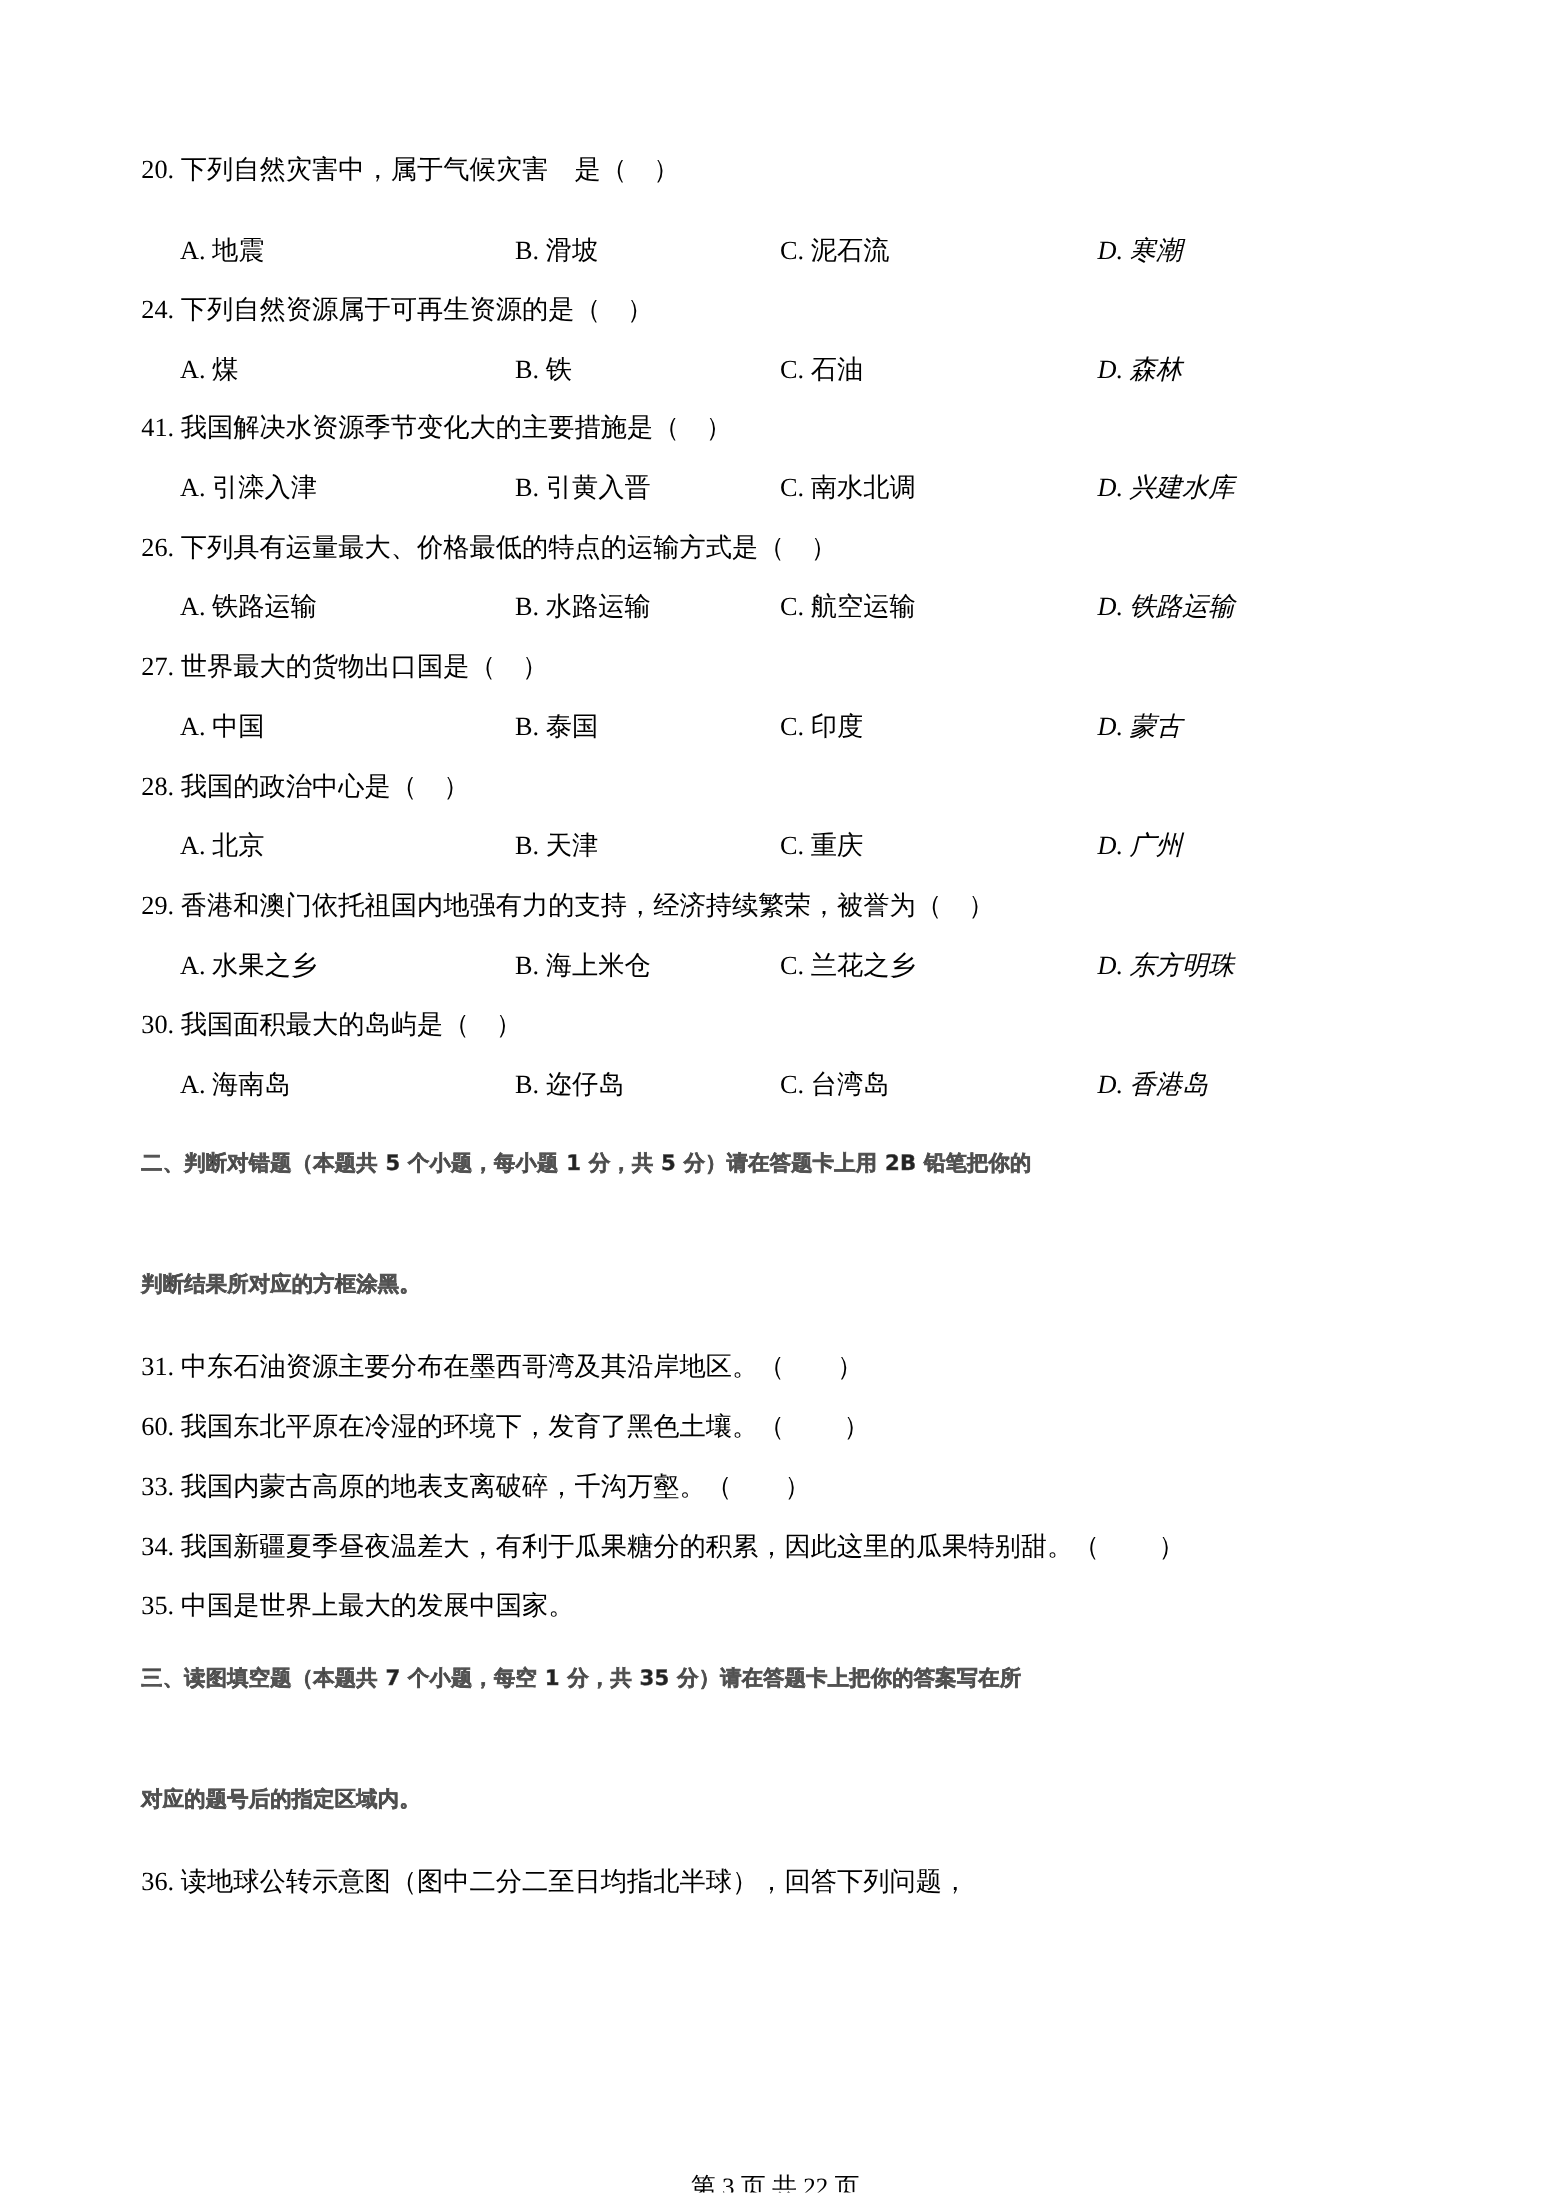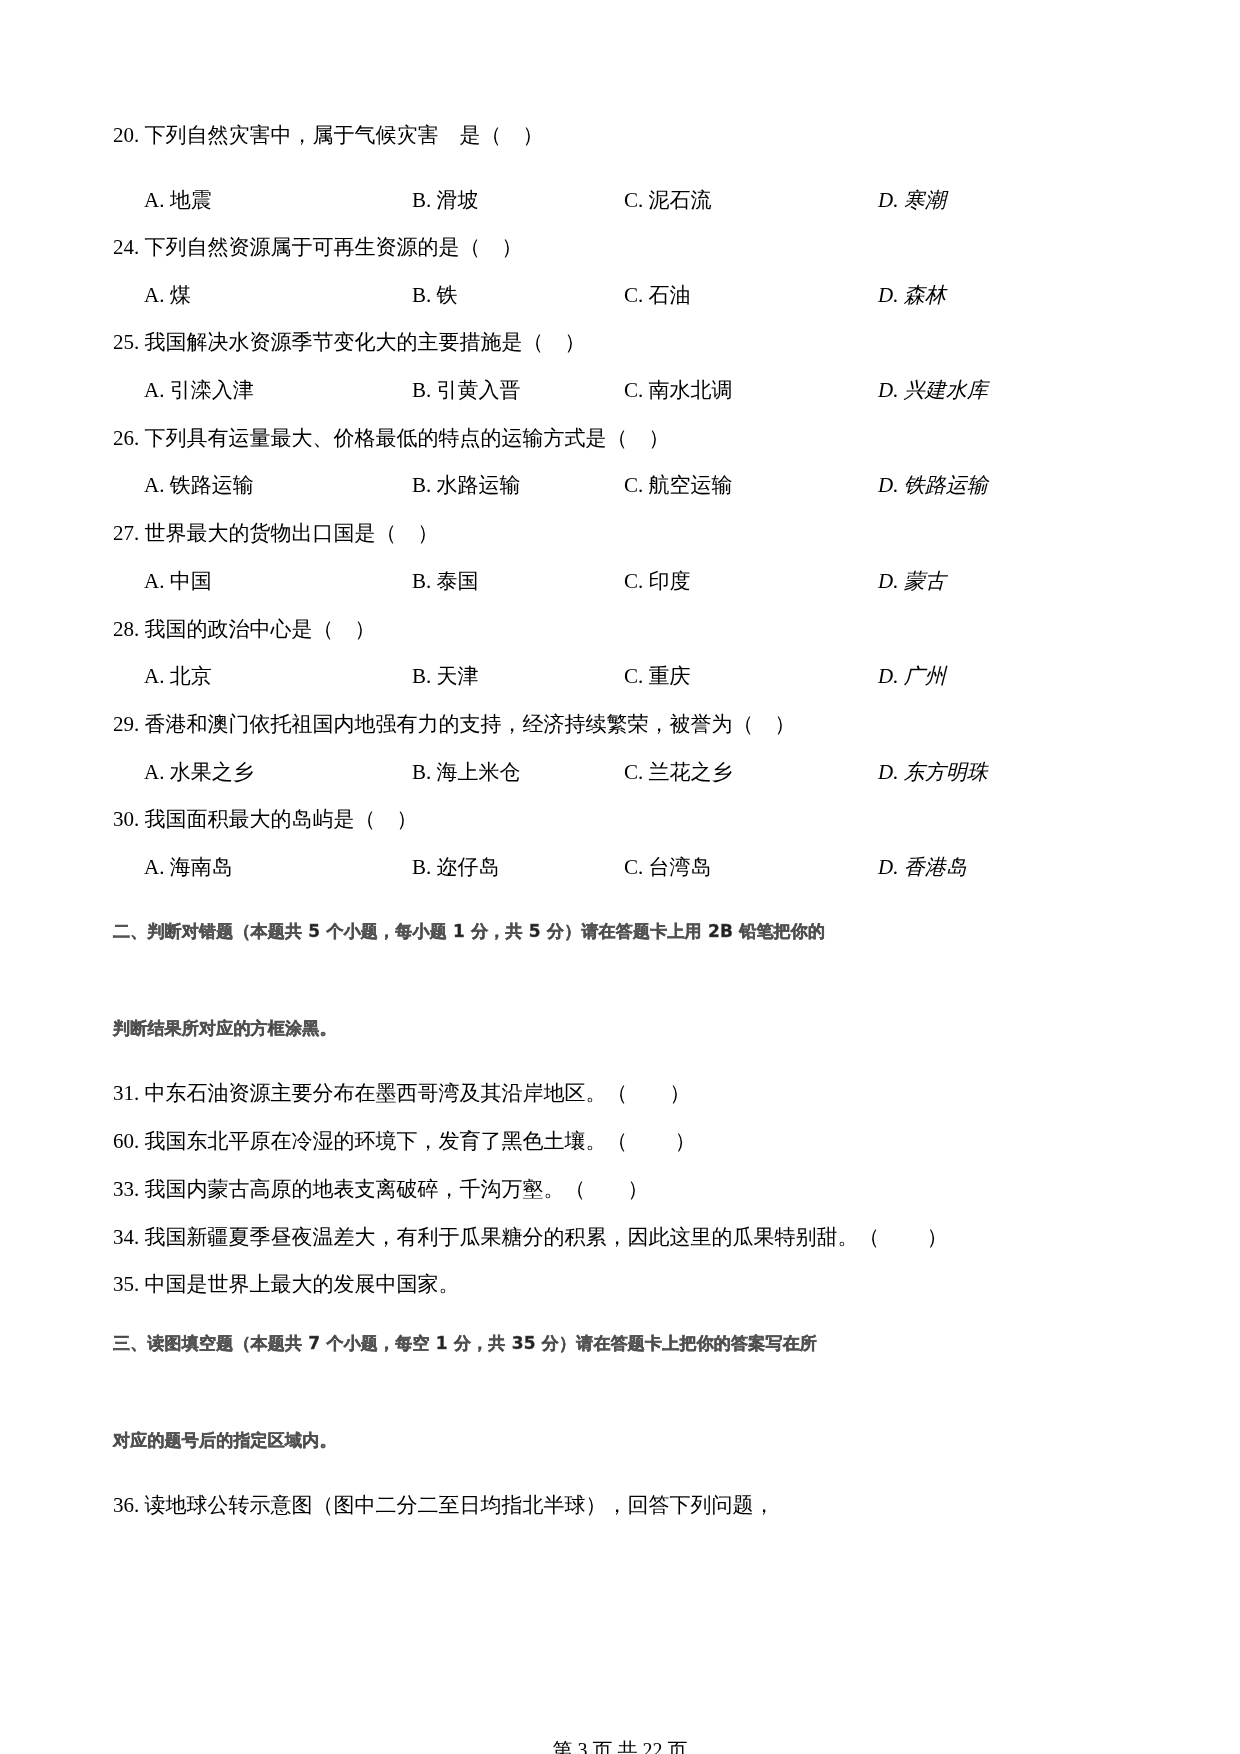--- a/index.html
+++ b/index.html
@@ -22,21 +22,21 @@
 <div class="opt colB" style="top:187px">B. 滑坡</div>
 <div class="opt colC" style="top:187px">C. 泥石流</div>
 <div class="opt colD" style="top:187px">D. 寒潮</div>
 
 <div class="line" style="top:234px">24. 下列自然资源属于可再生资源的是（　）</div>
 <div class="opt colA" style="top:282px">A. 煤</div>
 <div class="opt colB" style="top:282px">B. 铁</div>
 <div class="opt colC" style="top:282px">C. 石油</div>
 <div class="opt colD" style="top:282px">D. 森林</div>
 
-<div class="line" style="top:329px">25. 我国解决水资源季节变化大的主要措施是（　）</div>
+<div class="line" style="top:329px">41. 我国解决水资源季节变化大的主要措施是（　）</div>
 <div class="opt colA" style="top:377px">A. 引滦入津</div>
 <div class="opt colB" style="top:377px">B. 引黄入晋</div>
 <div class="opt colC" style="top:377px">C. 南水北调</div>
 <div class="opt colD" style="top:377px">D. 兴建水库</div>
 
 <div class="line" style="top:425px">26. 下列具有运量最大、价格最低的特点的运输方式是（　）</div>
 <div class="opt colA" style="top:472px">A. 铁路运输</div>
 <div class="opt colB" style="top:472px">B. 水路运输</div>
 <div class="opt colC" style="top:472px">C. 航空运输</div>
 <div class="opt colD" style="top:472px">D. 铁路运输</div>

